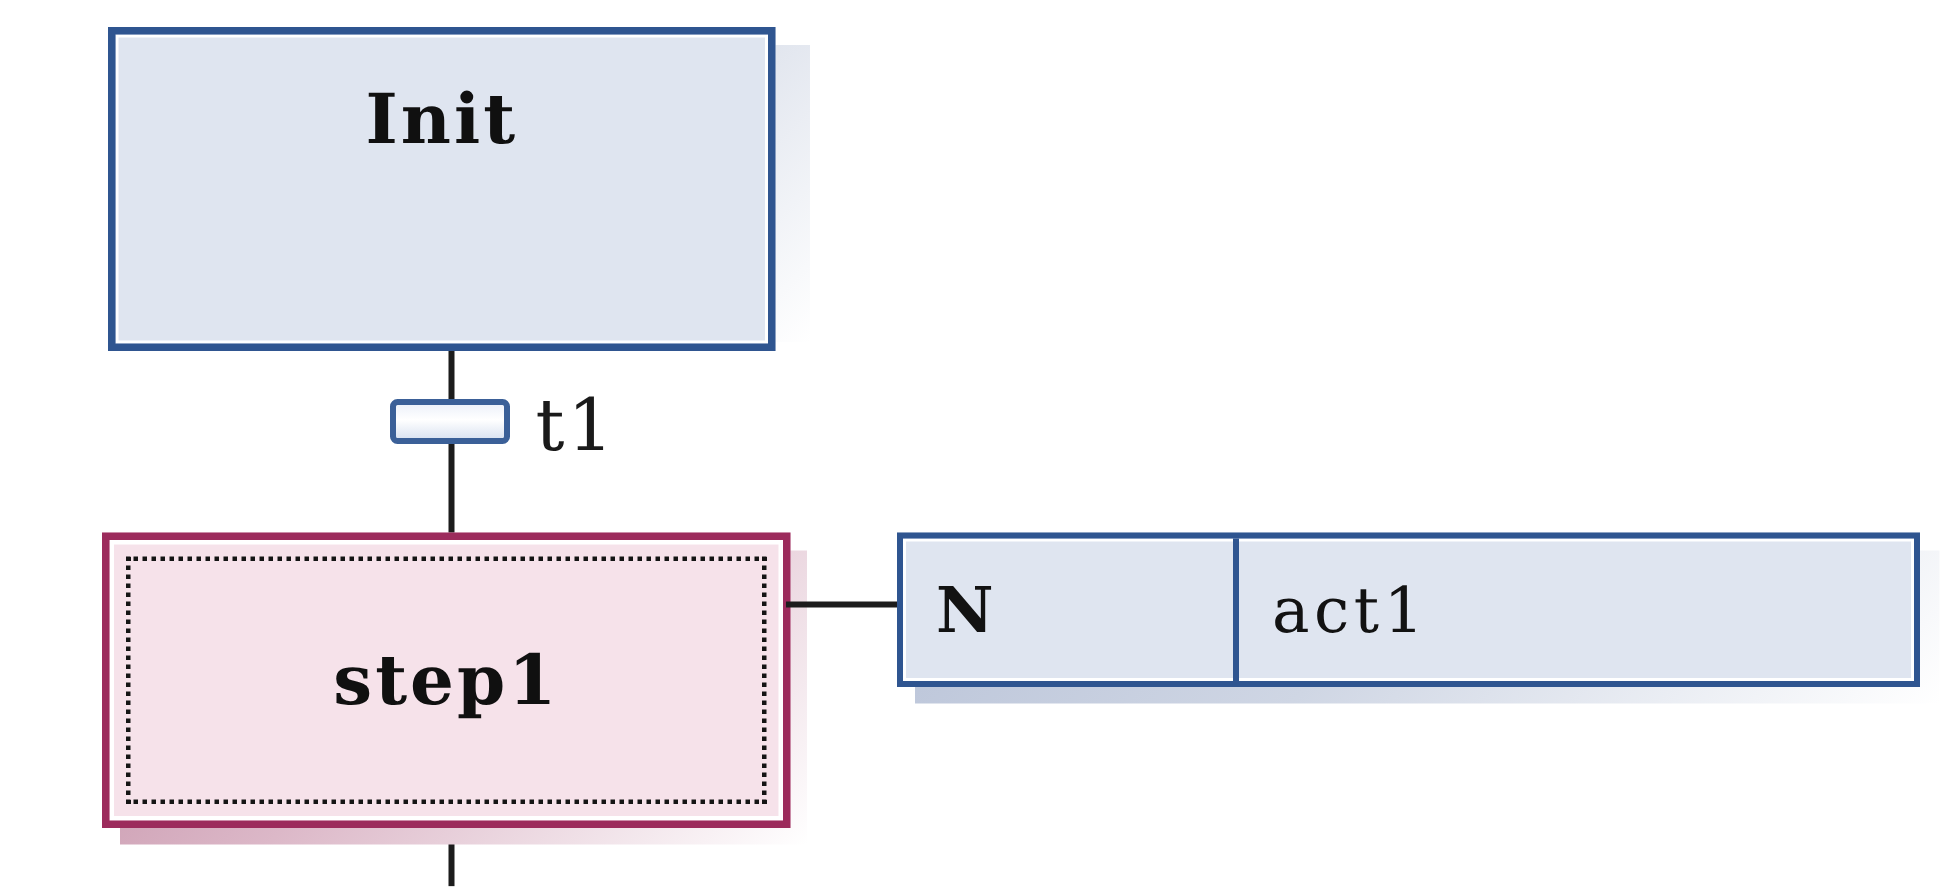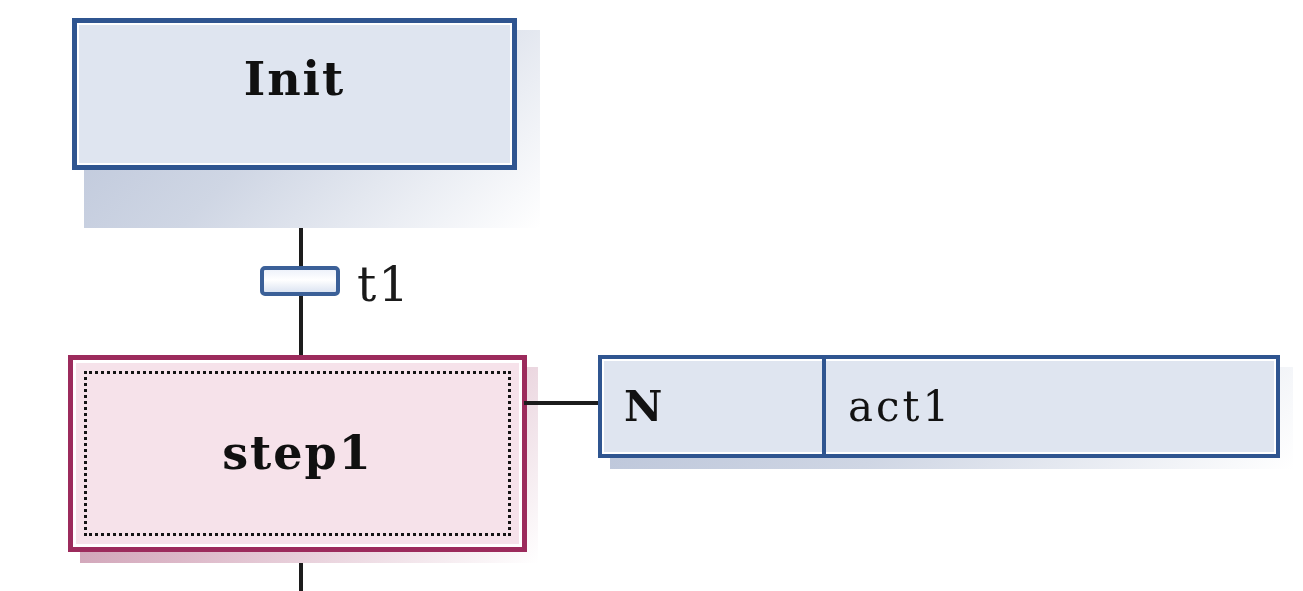--- a/index.html
+++ b/index.html
@@ -117,21 +117,21 @@
 </head>
 <body>
 
 <div id="canvas">
 
   <div class="vline" style="left:299px; top:200px; height:160px;"></div>
 
   <div class="vline" style="left:299px; top:548px; height:43px;"></div>
 
   <div class="shadow3d" style="left:84px; top:30px; width:456px; height:198px;"></div>
-  <div class="step-box" style="left:72px; top:18px; width:445px; height:152px;padding-left:24px;">
+  <div class="step-box" style="left:72px; top:18px; width:445px; height:216px;padding-left:24px;">
     <div class="step-label" style="top:29px; font-size:46px;">Init</div>
   </div>
 
   <div class="transition-rect" style="left:260px; top:266px; width:80px; height:30px;"></div>
   <div class="transition-label" style="left:357px; top:256px; font-size:48px;">t1</div>
 
   <div class="shadow3d" style="left:80px; top:367px; width:458px; height:196px;
               background:linear-gradient(135deg,#c08aa2 0%,#dcb8c8 45%,#ffffff 100%);"></div>
   <div class="step-box selected" style="left:68px; top:355px; width:459px; height:197px;">
     <div class="dotted-select" style="left:11px; top:11px; right:11px; bottom:11px;"></div>

